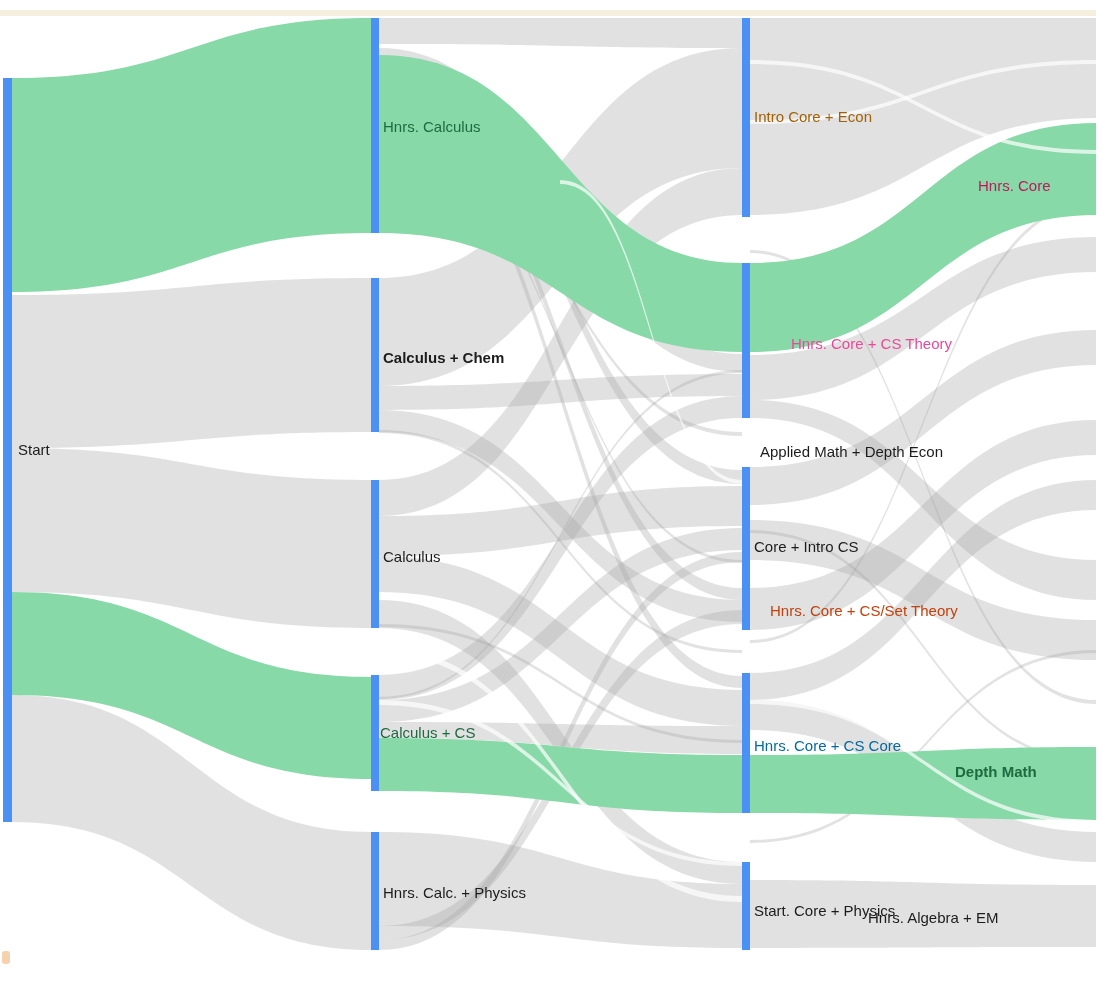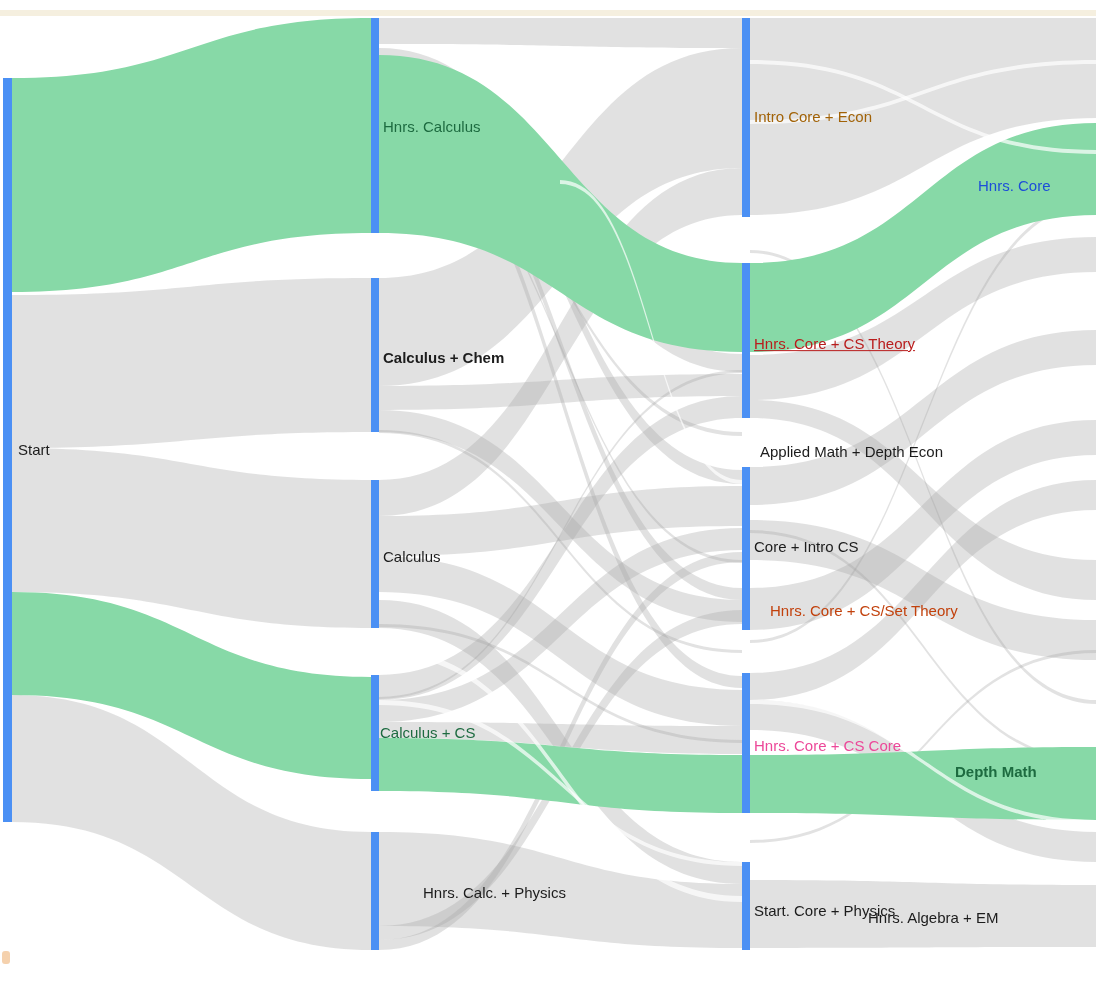--- a/index.html
+++ b/index.html
@@ -84,26 +84,26 @@
         <rect x="742" y="673" width="8" height="140" fill="#4b90f4"></rect>
         <rect x="742" y="862" width="8" height="88" fill="#4b90f4"></rect>
       </svg>
     <div class="bottom-smudge" style="background: rgb(232, 154, 74);"></div>
     <div id="labels">
         <div class="node-label" style="left: 18px; top: 450px; color: rgb(28, 28, 28);">Start</div>
         <div class="node-label" style="left: 383px; top: 127px; color: rgb(29, 107, 64);">Hnrs. Calculus</div>
         <div class="node-label" style="left: 383px; top: 358px; color: rgb(28, 28, 28); font-weight: bold;">Calculus + Chem</div>
         <div class="node-label" style="left: 383px; top: 557px; color: rgb(28, 28, 28);">Calculus</div>
         <div class="node-label" style="left: 380px; top: 733px; color: rgb(29, 107, 64);">Calculus + CS</div>
-        <div class="node-label" style="left: 383px; top: 893px; color: rgb(28, 28, 28); margin-left: 40px;">Hnrs. Calc. + Physics</div>
+        <div class="node-label" style="left: 383px; top: 893px; color: rgb(28, 28, 28);">Hnrs. Calc. + Physics</div>
         <div class="node-label" style="left: 754px; top: 117px; color: #a16207;">Intro Core + Econ</div>
-        <div class="node-label" style="left: 754px; top: 344px; color: #b91c1c; text-decoration: underline;">Hnrs. Core + CS Theory</div>
+        <div class="node-label" style="left: 791px; top: 344px; color: #ec4899;">Hnrs. Core + CS Theory</div>
         <div class="node-label" style="left: 760px; top: 452px; color: rgb(28, 28, 28);">Applied Math + Depth Econ</div>
         <div class="node-label" style="left: 754px; top: 547px; color: rgb(28, 28, 28); text-align: right;">Core + Intro CS</div>
         <div class="node-label" style="left: 770px; top: 611px; color: #c2410c;">Hnrs. Core + CS/Set Theory</div>
-        <div class="node-label" style="left: 754px; top: 746px; color: #ec4899;">Hnrs. Core + CS Core</div>
+        <div class="node-label" style="left: 754px; top: 746px; color: #0369a1;">Hnrs. Core + CS Core</div>
         <div class="node-label" style="left: 754px; top: 911px; color: rgb(28, 28, 28);">Start. Core + Physics</div>
         <div class="node-label" style="left: 868px; top: 918px; color: rgb(28, 28, 28);">Hnrs. Algebra + EM</div>
-        <div class="node-label" style="left: 978px; top: 186px; color: #1d4ed8;">Hnrs. Core</div>
+        <div class="node-label" style="left: 978px; top: 186px; color: #be185d;">Hnrs. Core</div>
         <div class="node-label" style="left: 955px; top: 772px; color: rgb(29, 107, 64); font-weight: bold;">Depth Math</div>
       </div>
   </div>
 </div>
 
 </body></html>

